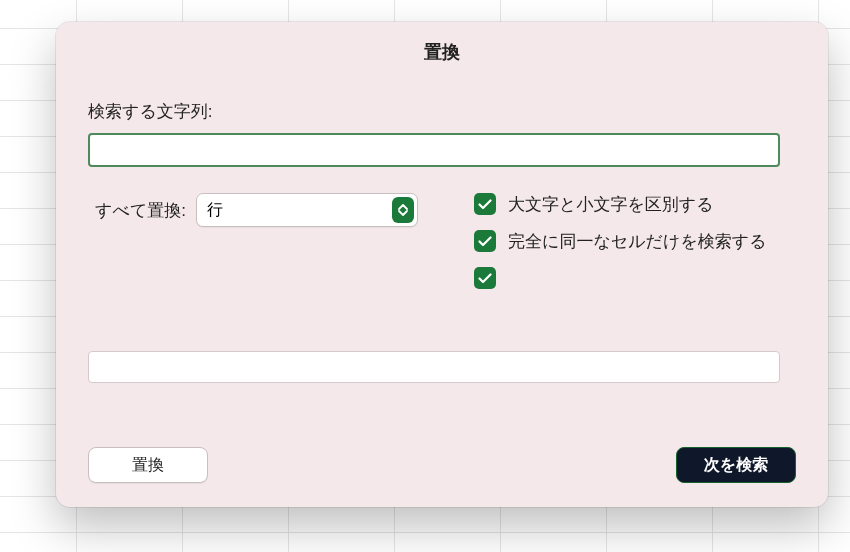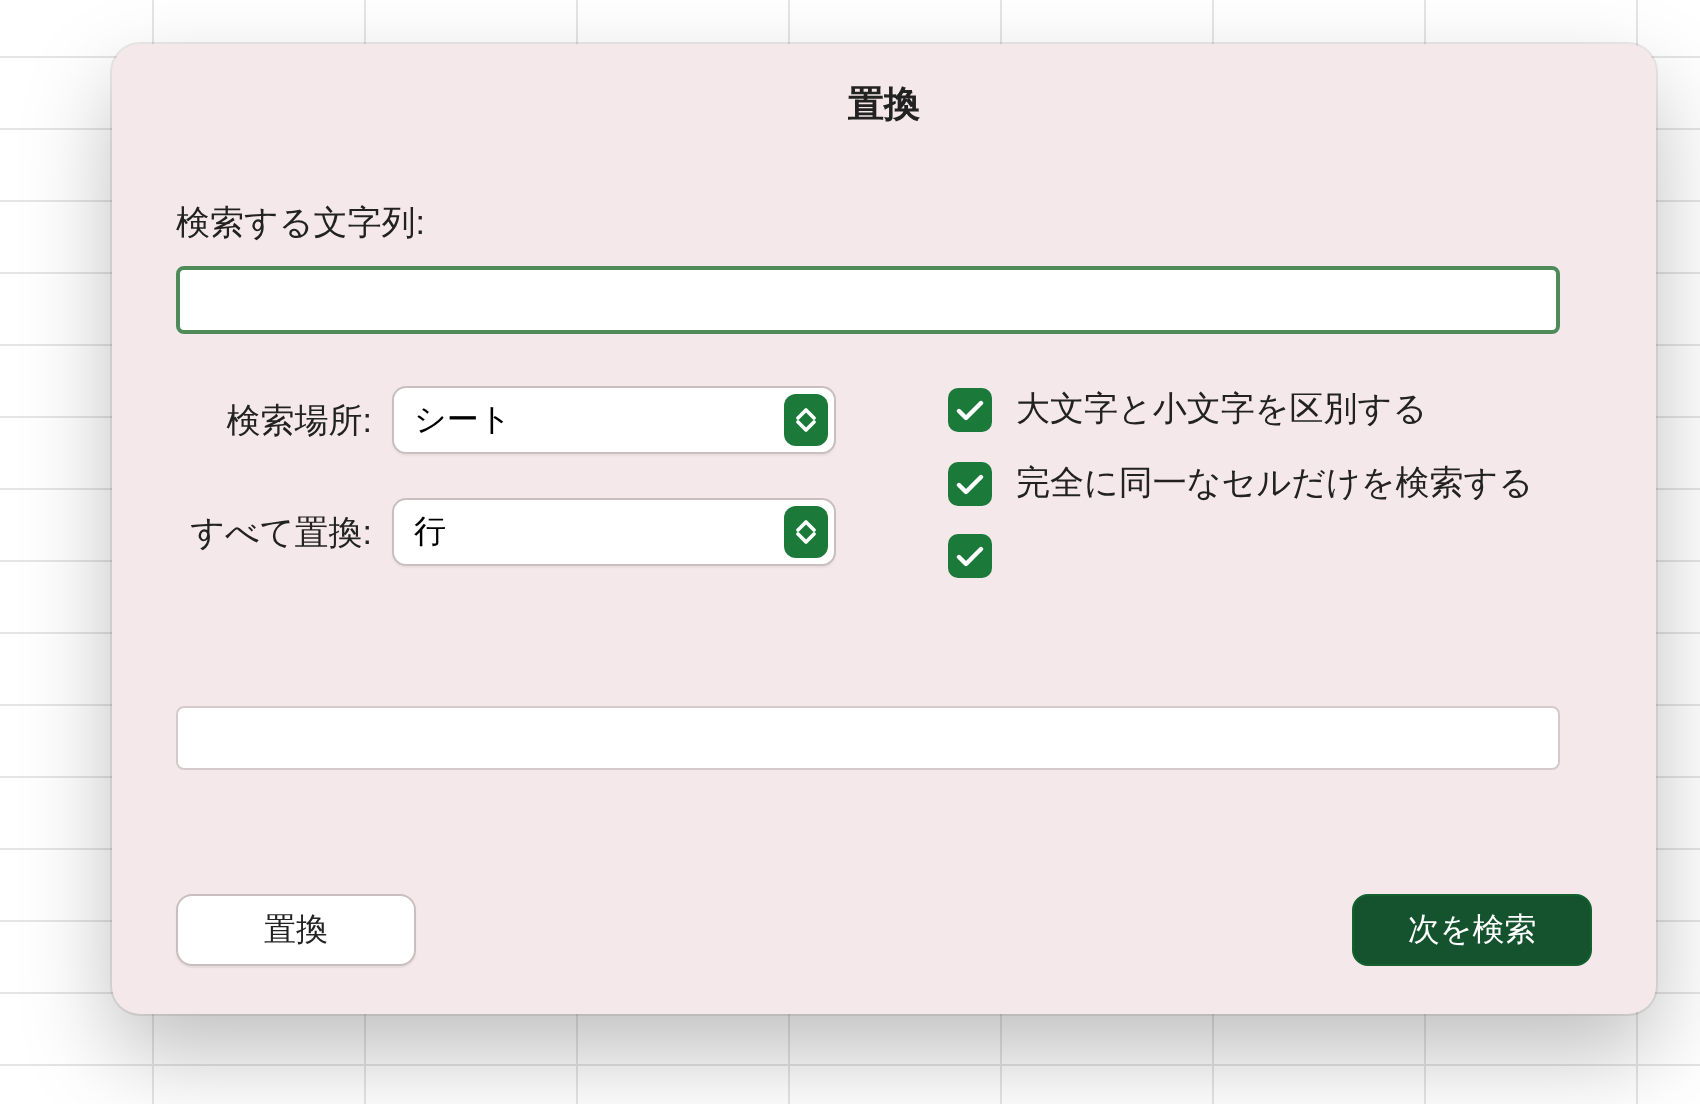--- a/index.html
+++ b/index.html
@@ -94,21 +94,21 @@
     background: #1b7a3a;
     border-radius: 6px;
     display: flex;
     flex-direction: column;
     align-items: center;
     justify-content: center;
   }
   .select-stepper svg { display:block; }
   .checkbox-row {
     display: flex;
-    align-items: flex-end;
+    align-items: flex-start;
     margin-bottom: 14px;
     font-size: 17px;
     color: #222;
   }
   .cb-box {
     width: 22px; height: 22px;
     border-radius: 5px;
     background: #1b7a3a;
     margin-right: 12px;
     display: flex; align-items: center; justify-content: center;
@@ -145,58 +145,44 @@
     cursor: pointer;
     user-select: none;
   }
   .btn-light {
     background: #fff;
     border: 1px solid #c9bfc1;
     color: #222;
     box-shadow: 0 1px 1px rgba(0,0,0,0.06);
   }
   .btn-primary {
-    background: #14532d;
+    background: #0f172a;
     border: 1px solid #14612e;
     color: #fff;
-    font-weight: 400;
+    font-weight: 700;
   }
   .spacer { flex: 1; }
 </style>
 </head>
 <body>
 
 <div class="grid-bg"></div>
 
 <div class="dialog">
 
   <div class="dialog-title">置換</div>
 
   <div class="body">
 
     <div class="label">検索する文字列:</div>
     <input class="search-input" type="text" value="" style="">
 
     <div class="mid-row">
       <div class="left-col">
 
-        <div class="select-row">
-          <div class="select-label">検索場所:</div>
-          <div class="select-ctrl">
-            <span>シート</span>
-            <div class="select-stepper">
-              <svg width="10" height="6" viewBox="0 0 10 6">
-                  <path d="M1 5 L5 1 L9 5" stroke="#fff" stroke-width="1.8" fill="none" stroke-linecap="round" stroke-linejoin="round"></path>
-                </svg>
-              <svg width="10" height="6" viewBox="0 0 10 6">
-                  <path d="M1 1 L5 5 L9 1" stroke="#fff" stroke-width="1.8" fill="none" stroke-linecap="round" stroke-linejoin="round"></path>
-                </svg>
-            </div>
-          </div>
-        </div>
 
         <div class="select-row">
           <div class="select-label">すべて置換:</div>
           <div class="select-ctrl">
             <span>行</span>
             <div class="select-stepper">
               <svg width="10" height="6" viewBox="0 0 10 6">
                   <path d="M1 5 L5 1 L9 5" stroke="#fff" stroke-width="1.8" fill="none" stroke-linecap="round" stroke-linejoin="round"></path>
                 </svg>
               <svg width="10" height="6" viewBox="0 0 10 6">

